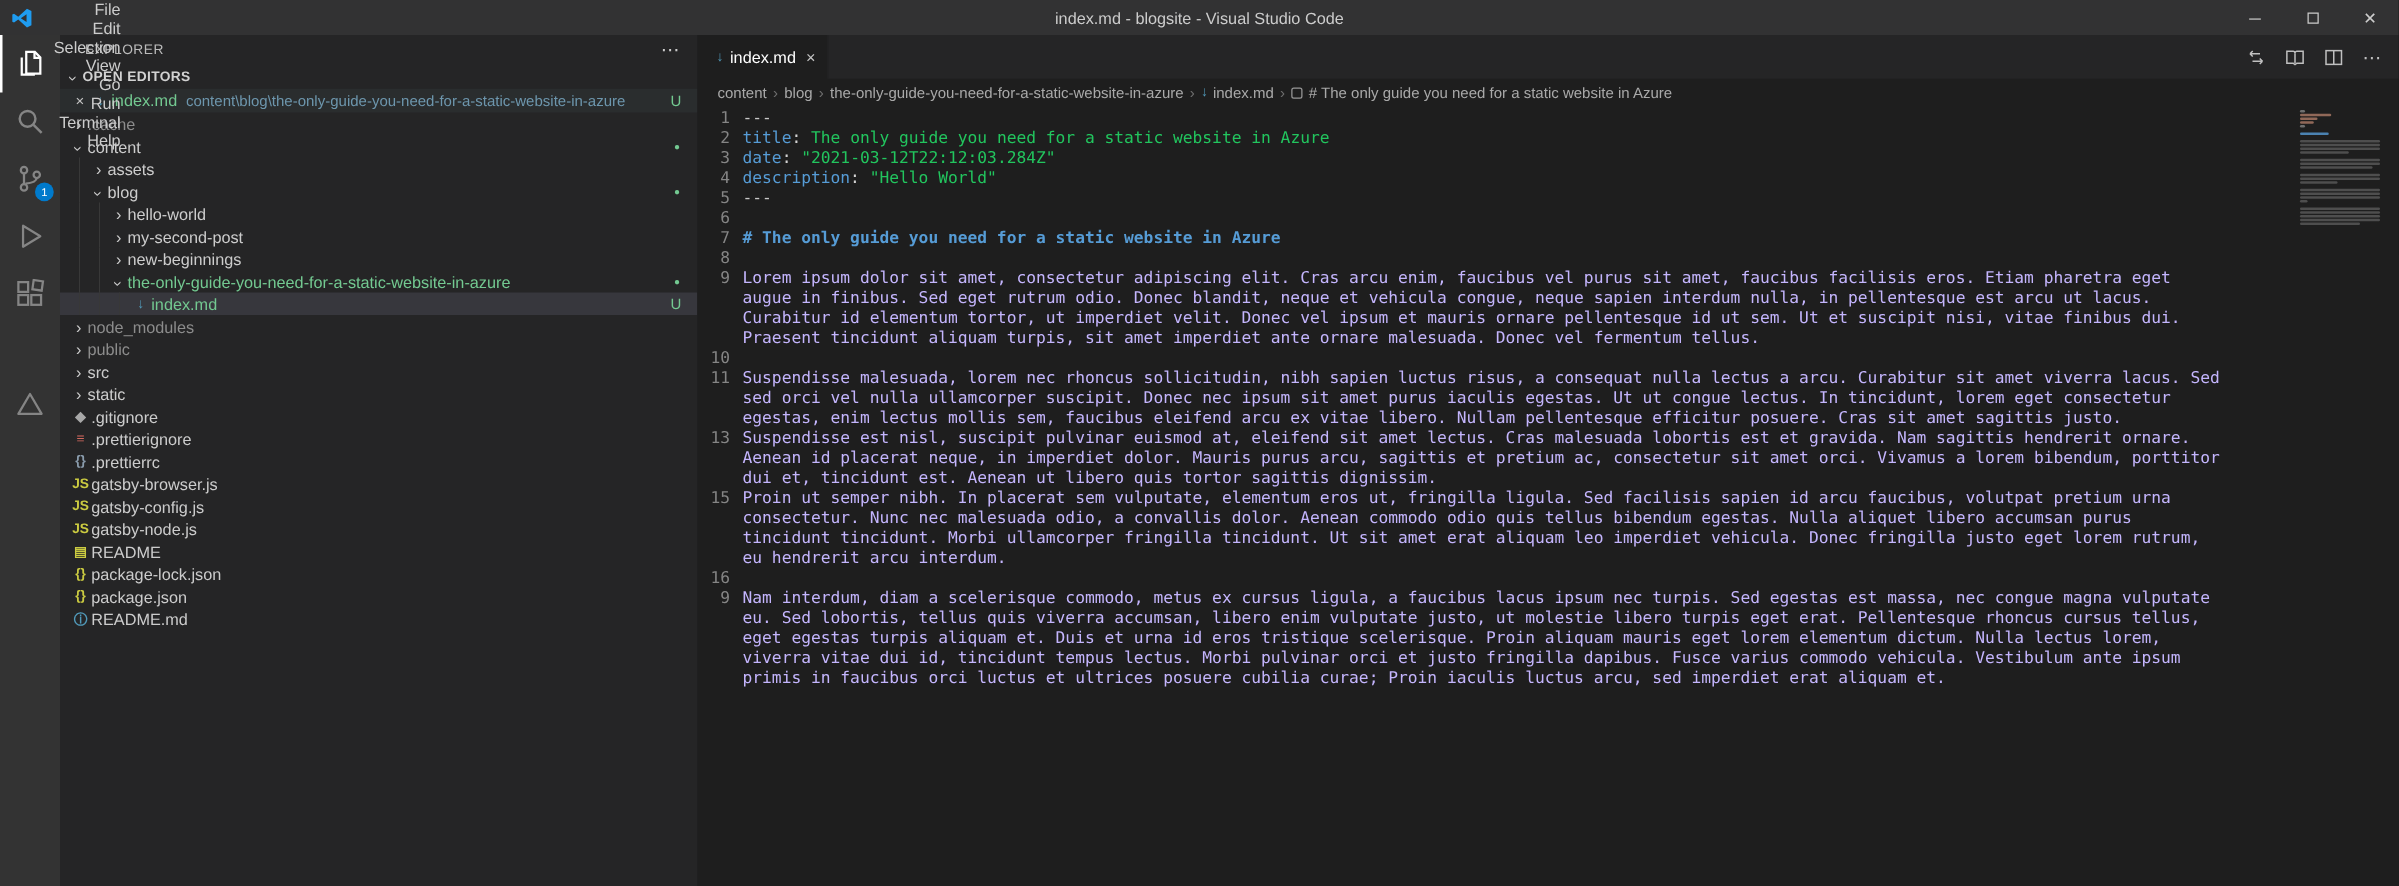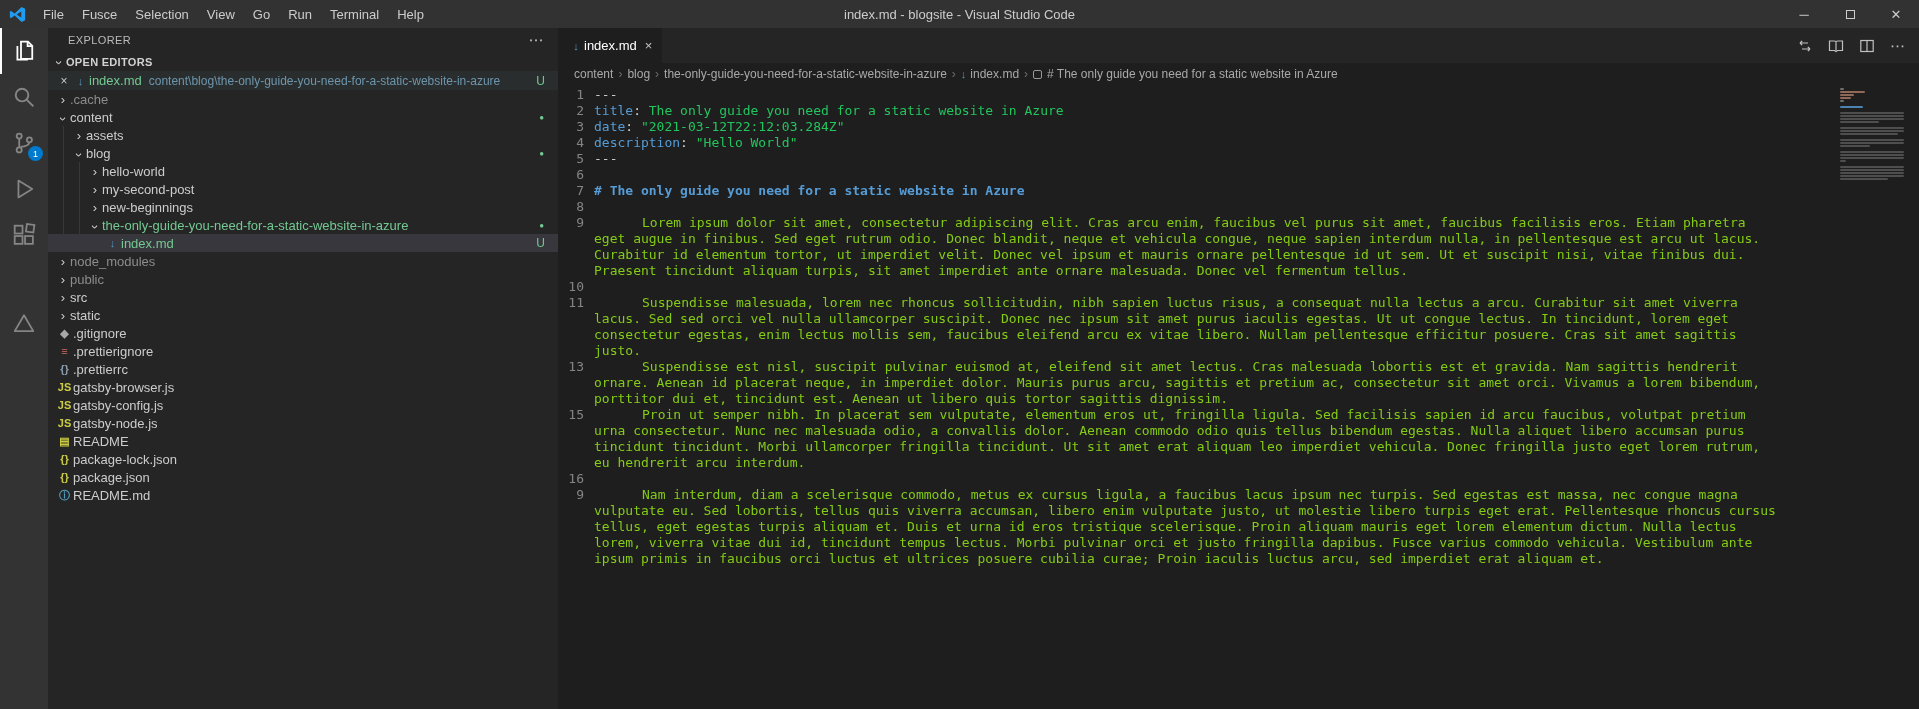--- a/index.html
+++ b/index.html
@@ -7,21 +7,21 @@
   body {
     background:#1e1e1e;
     font-family:"Liberation Sans", sans-serif;
     color:#cccccc;
     -webkit-user-select:none;
   }
 
   
   .titlebar{height:28px;background:#323233;display:flex;align-items:center;position:relative;font-size:13px;color:#cccccc;}
   .vslogo{width:17px;height:17px;margin:0 8px 0 9px;flex:0 0 auto;}
-  .menubar{display:flex;height:100%;align-items:center;}
+  .menubar{display:flex;height:100%;align-items:flex-end;flex-direction:column;}
   .menu-item{padding:0 9px;height:100%;display:flex;align-items:center;cursor:default;}
   .tb-title{position:absolute;left:50%;transform:translateX(-50%);color:#cccccc;white-space:nowrap;}
   .win-controls{margin-left:auto;display:flex;height:100%;}
   .win-btn{width:46px;height:100%;display:flex;align-items:center;justify-content:center;color:#cccccc;font-size:13px;}
   .win-btn .maxbox{width:9px;height:9px;border:1px solid #cccccc;display:block;}
 
   
   .main{display:flex;height:681px;}
 
   
@@ -72,36 +72,36 @@
   .editorarea{flex:1;display:flex;min-height:0;}
   .codepane{flex:1;min-width:0;padding-top:2px;font-family:"DejaVu Sans Mono", monospace;font-size:13px;line-height:16px;cursor:text;}
   .line{display:flex;min-height:16px;}
   .ln{width:26px;text-align:right;margin-right:10px;color:#858585;flex:0 0 26px;}
   .code{flex:1;padding-right:52px;white-space:pre-wrap;overflow-wrap:break-word;color:#d4d4d4;}
   .tk-meta{color:#c8c8c8;}
   .tk-key{color:#569cd6;}
   .tk-punct{color:#d4d4d4;}
   .tk-str{color:#22c55e;}
   .tk-head{color:#569cd6;font-weight:bold;}
-  .tk-body{color:#84cc16;margin-left:48px;}
+  .tk-body{color:#c4b5fd;}
 
   .minimap{flex:0 0 86px;padding:3px 8px 0 7px;cursor:pointer;}
   .mm-bar{height:2px;margin-bottom:1px;border-radius:1px;}
   .mm-gap{height:3px;}
 </style>
 </head>
 <body>
 
 <div class="titlebar">
   <svg class="vslogo" viewBox="0 0 100 100" aria-hidden="true">
     <path fill="#1f9cf0" fill-rule="evenodd" d="M74 6 33 44 13 29 5 33v34l8 4 20-15 41 38 21-10V16L74 6zM72 32v36L45 50 72 32z"></path>
   </svg>
   <div class="menubar">
       <div class="menu-item">File</div>
-      <div class="menu-item">Fusce</div>
+      <div class="menu-item">Edit</div>
       <div class="menu-item">Selection</div>
       <div class="menu-item">View</div>
       <div class="menu-item">Go</div>
       <div class="menu-item">Run</div>
       <div class="menu-item">Terminal</div>
       <div class="menu-item">Help</div>
     </div>
   <div class="tb-title">index.md - blogsite - Visual Studio Code</div>
   <div class="win-controls">
     <div class="win-btn">─</div>

